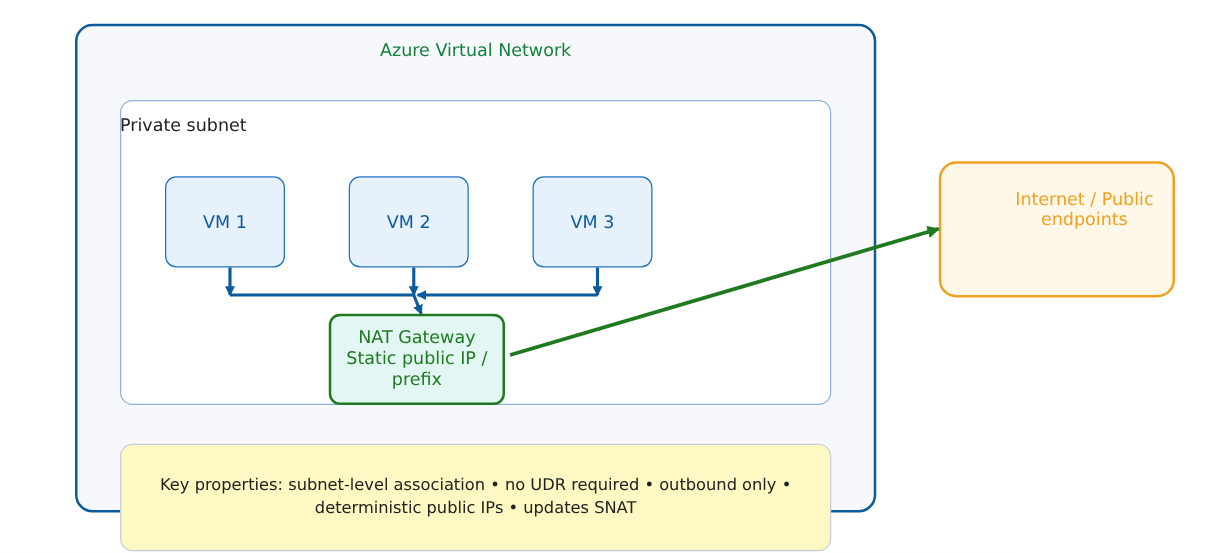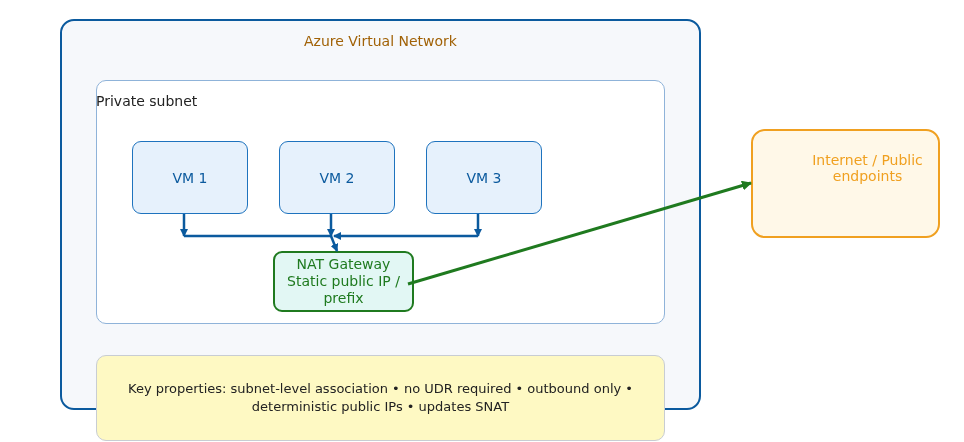--- a/index.html
+++ b/index.html
@@ -2,32 +2,32 @@
 <html><head>
   <meta charset="utf-8">
   <style>
     html, body { margin: 0; padding: 0; background: #ffffff; }
     body { width: 964px; height: 442px; position: relative; overflow: hidden;
            font-family: "DejaVu Sans", sans-serif; }
     .abs { position: absolute; box-sizing: border-box; }
     #vnet { left: 60px; top: 19px; width: 641px; height: 391px;
             border: 2px solid #0b5a9e; border-radius: 14px; background: #f6f8fb; }
     #vnet-title { left: 60px; top: 33px; width: 641px; text-align: center;
-                  font-size: 14px; color: #a16207; }
+                  font-size: 14px; color: #15803d; }
     #subnet { left: 96px; top: 80px; width: 569px; height: 244px;
               border: 1.5px solid #8fb3d9; border-radius: 10px; background: #ffffff; }
     #subnet-title { left: 96px; top: 93px; width: 569px; 
                     font-size: 14px; color: #222222; }
-    .vm { width: 116px; height: 73px; border: 1.5px solid #1e73be; border-radius: 9px;
+    .vm { width: 96px; height: 73px; border: 1.5px solid #1e73be; border-radius: 9px;
           background: #e6f1fc; display: flex; align-items: center; justify-content: center;
           font-size: 14px; color: #0b5a9e; }
     #vm1 { left: 132px; top: 141px; }
     #vm2 { left: 279px; top: 141px; }
     #vm3 { left: 426px; top: 141px; }
-    #nat { left: 273px; top: 251px; width: 141px; height: 61px;
+    #nat { left: 263px; top: 251px; width: 141px; height: 73px;
            border: 2px solid #1f7a1f; border-radius: 9px; background: #e2f7f4;
            display: flex; flex-direction: column; align-items: center; justify-content: center;
            font-size: 14px; line-height: 17px; color: #1f7a1f; text-align: center; }
     #internet { left: 751px; top: 129px; width: 189px; height: 109px;
                 border: 2px solid #f0a020; border-radius: 14px; background: #fff8e8;
                 text-align: center; }
     #internet-title { font-size: 14px; color: #f0a020; line-height: 16px; margin-top: 21px; padding-left: 44px; }
     #internet-detail { font-size: 10.5px; color: #222222; line-height: 15px; margin-top: 11px; }
     #keyprops { left: 96px; top: 355px; width: 569px; height: 86px;
                 border: 1.5px solid #c8cdd3; border-radius: 10px; background: #fef9c3;

